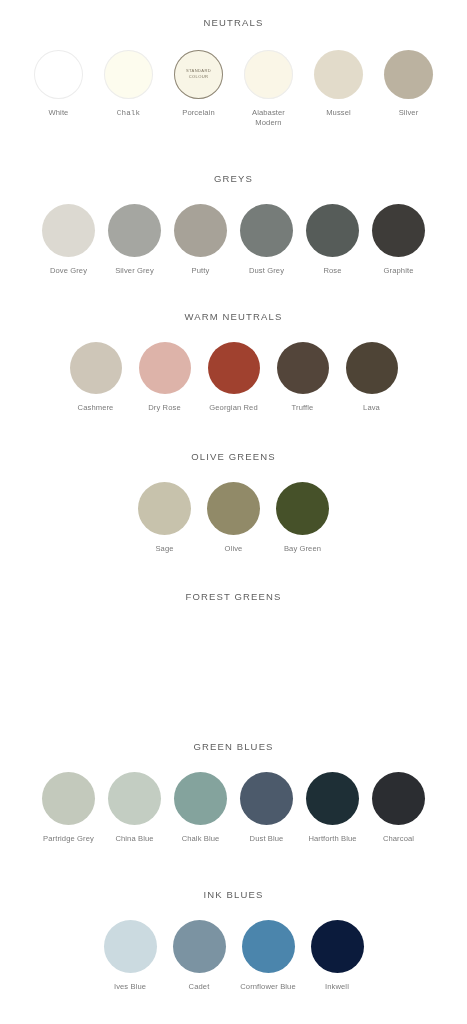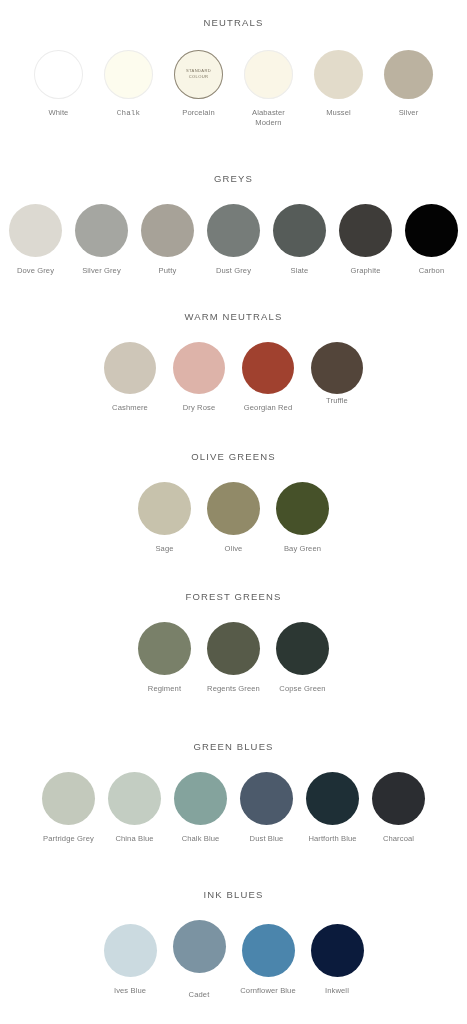--- a/index.html
+++ b/index.html
@@ -166,33 +166,27 @@
         <div class="swatch" style="width: 58px;">
           <div class="disc-wrap" style="height: 53px;">
             <div class="disc" style="width: 53px; height: 53px; background: rgb(118, 124, 121);"></div>
           </div>
           <div class="swatch-label" style="margin-top: 9px;">Dust Grey</div>
         </div>
         <div class="swatch" style="width: 58px;">
           <div class="disc-wrap" style="height: 53px;">
             <div class="disc" style="width: 53px; height: 53px; background: rgb(86, 92, 89);"></div>
           </div>
-          <div class="swatch-label" style="margin-top: 9px;">Slate</div>
+          <div class="swatch-label" style="margin-top: 9px;">Rose</div>
         </div>
         <div class="swatch" style="width: 58px;">
           <div class="disc-wrap" style="height: 53px;">
             <div class="disc" style="width: 53px; height: 53px; background: rgb(62, 60, 57);"></div>
           </div>
           <div class="swatch-label" style="margin-top: 9px;">Graphite</div>
-        </div>
-        <div class="swatch" style="width: 58px;">
-          <div class="disc-wrap" style="height: 53px;">
-            <div class="disc" style="width: 53px; height: 53px; background: rgb(3, 3, 3);"></div>
-          </div>
-          <div class="swatch-label" style="margin-top: 9px;">Carbon</div>
         </div>
       </div>
     </div>
     <div class="group" style="height: 140px; padding-top: 24px;">
       <div class="group-title">WARM NEUTRALS</div>
       <div class="swatch-row" style="margin-top: 20px; gap: 11px;">
         <div class="swatch" style="width: 58px;">
           <div class="disc-wrap" style="height: 52px;">
             <div class="disc" style="width: 52px; height: 52px; background: rgb(206, 198, 184);"></div>
           </div>
@@ -207,21 +201,27 @@
         <div class="swatch" style="width: 58px;">
           <div class="disc-wrap" style="height: 52px;">
             <div class="disc" style="width: 52px; height: 52px; background: rgb(160, 65, 47);"></div>
           </div>
           <div class="swatch-label" style="margin-top: 9px;">Georgian Red</div>
         </div>
         <div class="swatch" style="width: 58px;">
           <div class="disc-wrap" style="height: 52px;">
             <div class="disc" style="width: 52px; height: 52px; background: rgb(83, 69, 58);"></div>
           </div>
-          <div class="swatch-label" style="margin-top: 2px;">Truffle</div>
+          <div class="swatch-label" style="margin-top: 9px;">Truffle</div>
+        </div>
+        <div class="swatch" style="width: 58px;">
+          <div class="disc-wrap" style="height: 52px;">
+            <div class="disc" style="width: 52px; height: 52px; background: rgb(78, 68, 54);"></div>
+          </div>
+          <div class="swatch-label" style="margin-top: 9px;">Lava</div>
         </div>
       </div>
     </div>
     <div class="group" style="height: 140px; padding-top: 24px;">
       <div class="group-title">OLIVE GREENS</div>
       <div class="swatch-row" style="margin-top: 20px; gap: 11px;">
         <div class="swatch" style="width: 58px;">
           <div class="disc-wrap" style="height: 53px;">
             <div class="disc" style="width: 53px; height: 53px; background: rgb(199, 194, 172);"></div>
           </div>
@@ -236,40 +236,20 @@
         <div class="swatch" style="width: 58px;">
           <div class="disc-wrap" style="height: 53px;">
             <div class="disc" style="width: 53px; height: 53px; background: rgb(70, 81, 41);"></div>
           </div>
           <div class="swatch-label" style="margin-top: 9px;">Bay Green</div>
         </div>
       </div>
     </div>
     <div class="group" style="height: 150px; padding-top: 24px;">
       <div class="group-title">FOREST GREENS</div>
-      <div class="swatch-row" style="margin-top: 20px; gap: 11px;">
-        <div class="swatch" style="width: 58px;">
-          <div class="disc-wrap" style="height: 53px;">
-            <div class="disc" style="width: 53px; height: 53px; background: rgb(121, 128, 105);"></div>
-          </div>
-          <div class="swatch-label" style="margin-top: 9px;">Regiment</div>
-        </div>
-        <div class="swatch" style="width: 58px;">
-          <div class="disc-wrap" style="height: 53px;">
-            <div class="disc" style="width: 53px; height: 53px; background: rgb(87, 91, 73);"></div>
-          </div>
-          <div class="swatch-label" style="margin-top: 9px;">Regents Green</div>
-        </div>
-        <div class="swatch" style="width: 58px;">
-          <div class="disc-wrap" style="height: 53px;">
-            <div class="disc" style="width: 53px; height: 53px; background: rgb(44, 55, 51);"></div>
-          </div>
-          <div class="swatch-label" style="margin-top: 9px;">Copse Green</div>
-        </div>
-      </div>
     </div>
     <div class="group" style="height: 148px; padding-top: 24px;">
       <div class="group-title">GREEN BLUES</div>
       <div class="swatch-row" style="margin-top: 20px; gap: 8px;">
         <div class="swatch" style="width: 58px;">
           <div class="disc-wrap" style="height: 53px;">
             <div class="disc" style="width: 53px; height: 53px; background: rgb(195, 201, 188);"></div>
           </div>
           <div class="swatch-label" style="margin-top: 9px;">Partridge Grey</div>
         </div>
@@ -311,21 +291,21 @@
         <div class="swatch" style="width: 58px;">
           <div class="disc-wrap" style="height: 53px;">
             <div class="disc" style="width: 53px; height: 53px; background: rgb(203, 218, 224);"></div>
           </div>
           <div class="swatch-label" style="margin-top: 9px;">Ives Blue</div>
         </div>
         <div class="swatch" style="width: 58px;">
           <div class="disc-wrap" style="height: 53px;">
             <div class="disc" style="width: 53px; height: 53px; background: rgb(123, 147, 162);"></div>
           </div>
-          <div class="swatch-label" style="margin-top: 17px;">Cadet</div>
+          <div class="swatch-label" style="margin-top: 9px;">Cadet</div>
         </div>
         <div class="swatch" style="width: 58px;">
           <div class="disc-wrap" style="height: 53px;">
             <div class="disc" style="width: 53px; height: 53px; background: rgb(75, 133, 172);"></div>
           </div>
           <div class="swatch-label" style="margin-top: 9px;">Cornflower Blue</div>
         </div>
         <div class="swatch" style="width: 58px;">
           <div class="disc-wrap" style="height: 53px;">
             <div class="disc" style="width: 53px; height: 53px; background: rgb(11, 27, 60);"></div>

